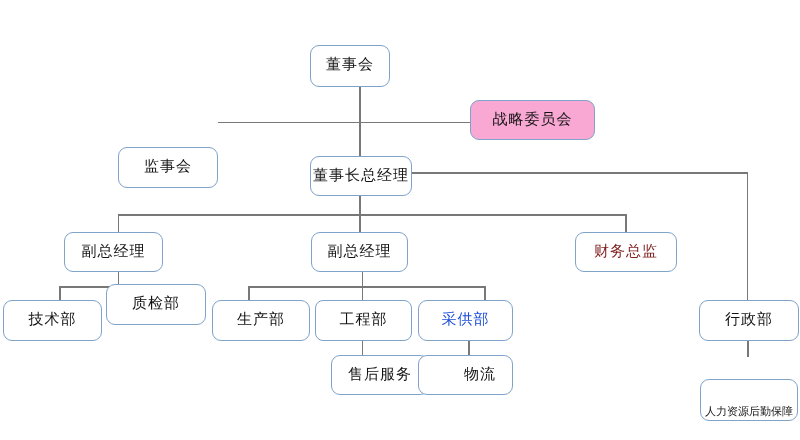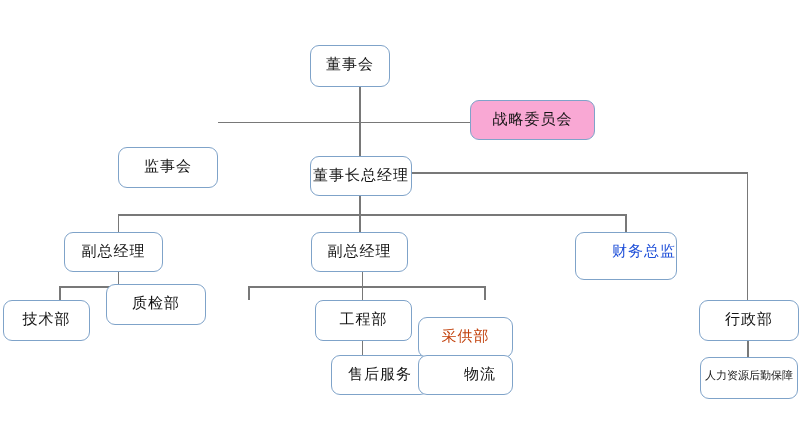--- a/index.html
+++ b/index.html
@@ -26,21 +26,22 @@
     align-items: flex-start;
     padding-top: 9px;
     font-size: 15px;
     letter-spacing: 1px;
     color: #141414;
     white-space: nowrap;
   }
   .node.small {
     font-size: 11px;
     letter-spacing: 0;
-    padding-top: 10px;
+    padding-top: 24px;
+    margin-top: 22px;
   }
   .edge {
     position: absolute;
     background: #787878;
   }
 </style>
 </head>
 <body>
 
 <div id="stage" style="background: rgb(255, 255, 255);">
@@ -74,33 +75,36 @@
     </div>
     <div class="node" style="left: 310px; top: 156px; width: 102px; height: 40px; border-color: rgb(127, 163, 201); background: rgb(255, 255, 255); color: rgb(20, 20, 20);">
       <span>董事长总经理</span>
     </div>
     <div class="node" style="left: 64px; top: 232px; width: 99px; height: 40px; border-color: rgb(127, 163, 201); background: rgb(255, 255, 255); color: rgb(20, 20, 20);">
       <span>副总经理</span>
     </div>
     <div class="node" style="left: 311px; top: 232px; width: 97px; height: 40px; border-color: rgb(127, 163, 201); background: rgb(255, 255, 255); color: rgb(20, 20, 20);">
       <span>副总经理</span>
     </div>
-    <div class="node" style="left: 575px; top: 232px; width: 102px; height: 48px; border-color: rgb(127, 163, 201); background: rgb(255, 255, 255); color: #1d4ed8; justify-content: flex-end;">
+    <div class="node" style="left: 575px; top: 232px; width: 102px; height: 40px; border-color: rgb(127, 163, 201); background: rgb(255, 255, 255); color: #7f1d1d;">
       <span>财务总监</span>
     </div>
-    <div class="node" style="left: 3px; top: 300px; width: 87px; height: 41px; border-color: rgb(127, 163, 201); background: rgb(255, 255, 255); color: rgb(20, 20, 20);">
+    <div class="node" style="left: 3px; top: 300px; width: 99px; height: 41px; border-color: rgb(127, 163, 201); background: rgb(255, 255, 255); color: rgb(20, 20, 20);">
       <span>技术部</span>
     </div>
     <div class="node" style="left: 106px; top: 284px; width: 100px; height: 41px; border-color: rgb(127, 163, 201); background: rgb(255, 255, 255); color: rgb(20, 20, 20);">
       <span>质检部</span>
     </div>
+    <div class="node" style="left: 212px; top: 300px; width: 98px; height: 41px; border-color: rgb(127, 163, 201); background: rgb(255, 255, 255); color: rgb(20, 20, 20);">
+      <span>生产部</span>
+    </div>
     <div class="node" style="left: 315px; top: 300px; width: 97px; height: 41px; border-color: rgb(127, 163, 201); background: rgb(255, 255, 255); color: rgb(20, 20, 20); border-radius: 8px;">
       <span>工程部</span>
     </div>
-    <div class="node" style="left: 418px; top: 317px; width: 95px; height: 41px; border-color: rgb(127, 163, 201); background: rgb(255, 255, 255); color: #c2410c;">
+    <div class="node" style="left: 418px; top: 300px; width: 95px; height: 41px; border-color: rgb(127, 163, 201); background: rgb(255, 255, 255); color: #1d4ed8;">
       <span>采供部</span>
     </div>
     <div class="node" style="left: 315px; top: 355px; width: 98px; height: 40px; border-color: rgb(127, 163, 201); background: rgb(255, 255, 255); color: rgb(20, 20, 20); margin-left: 16px;">
       <span>售后服务</span>
     </div>
     <div class="node" style="left: 418px; top: 355px; width: 95px; height: 40px; border-color: rgb(127, 163, 201); background: rgb(255, 255, 255); color: rgb(20, 20, 20); padding-left: 29px;">
       <span>物流</span>
     </div>
     <div class="node" style="left: 699px; top: 300px; width: 100px; height: 41px; border-color: rgb(127, 163, 201); background: rgb(255, 255, 255); color: rgb(20, 20, 20);">
       <span>行政部</span>

